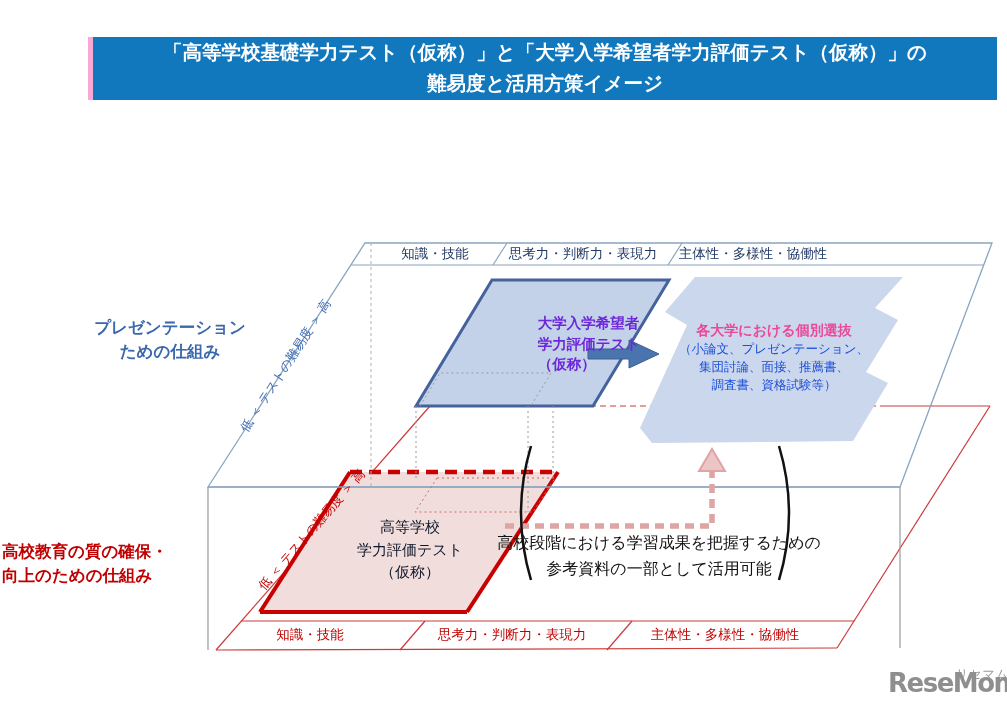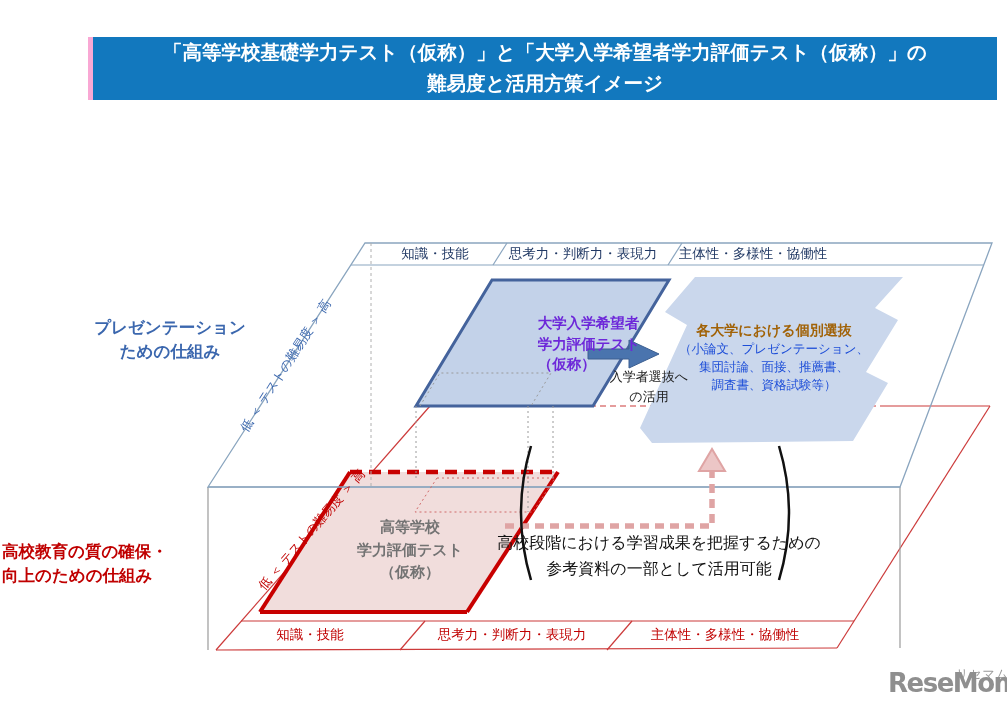--- a/index.html
+++ b/index.html
@@ -16,22 +16,22 @@
     display:flex;flex-direction:column;justify-content:center;align-items:center;
     line-height:1.55;text-align:center;
   }
   .axis-label-top{color:#203864;font-size:13.5px;white-space:nowrap;}
   .axis-label-bottom{color:#c00000;font-size:13.5px;white-space:nowrap;}
   .side-label-blue{color:#3b67ae;font-weight:bold;font-size:16.5px;text-align:center;line-height:1.45;white-space:nowrap;}
   .side-label-red{color:#c00000;font-weight:bold;font-size:16.5px;text-align:left;line-height:1.45;white-space:nowrap;}
   .rot-axis-blue{color:#3b67ae;font-size:12.5px;white-space:nowrap;transform:translate(-50%,-50%) rotate(-57deg);}
   .rot-axis-red{color:#c00000;font-size:12.5px;white-space:nowrap;transform:translate(-50%,-50%) rotate(-49deg);}
   .shape-text{color:#6d28d9;font-weight:bold;font-size:14.5px;line-height:1.42;white-space:nowrap;margin-left:48px;}
-  .shape-text-red{color:#737373;font-weight:bold;font-size:15px;text-align:center;line-height:1.5;white-space:nowrap;}
-  .sel-title{color:#a16207;font-weight:bold;font-size:14px;text-align:center;white-space:nowrap;}
+  .shape-text-red{color:#0f172a;font-weight:normal;font-size:15px;text-align:center;line-height:1.5;white-space:nowrap;}
+  .sel-title{color:#ec4899;font-weight:bold;font-size:14px;text-align:center;white-space:nowrap;}
   .sel-detail{color:#1d4ed8;font-size:12.5px;text-align:center;line-height:1.44;white-space:nowrap;font-weight:normal;}
   .small-note{color:#111;font-size:16px;text-align:center;line-height:1.6;white-space:nowrap;}
   .arrow-note{color:#222;font-size:13px;text-align:center;line-height:1.5;white-space:nowrap;}
   .logo-main{color:#8f8f8f;font-weight:bold;font-size:26px;letter-spacing:-1.5px;white-space:nowrap;}
   .logo-ruby{color:#9a9a9a;font-size:12px;letter-spacing:1px;white-space:nowrap;}
 </style>
 </head>
 <body>
 
 <div id="stage">
@@ -104,24 +104,20 @@
     <div>高校教育の質の確保・</div>
     <div>向上のための仕組み</div>
   </div>
 
   <div class="abs ctr shape-text" style="left:541px;top:344px;">
     <div>大学入学希望者</div>
     <div>学力評価テスト</div>
     <div>（仮称）</div>
   </div>
 
-  <div class="abs ctr arrow-note" style="left:649px;top:386px;">
-    <div>入学者選抜へ</div>
-    <div>の活用</div>
-  </div>
 
   <div class="abs ctr" style="left:774px;top:358px;">
     <div class="sel-title">各大学における個別選抜</div>
     <div class="sel-detail">（小論文、プレゼンテーション、</div>
     <div class="sel-detail">集団討論、面接、推薦書、</div>
     <div class="sel-detail">調査書、資格試験等）</div>
   </div>
 
   <div class="abs ctr shape-text-red" style="left:410px;top:550px;">
     <div>高等学校</div>

